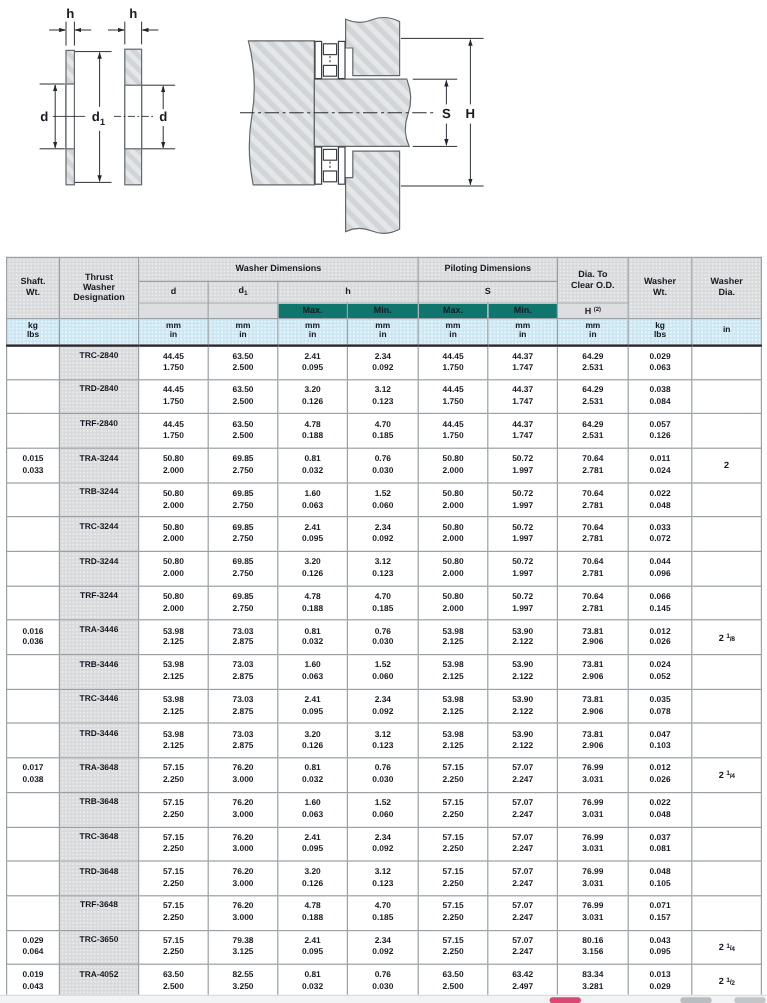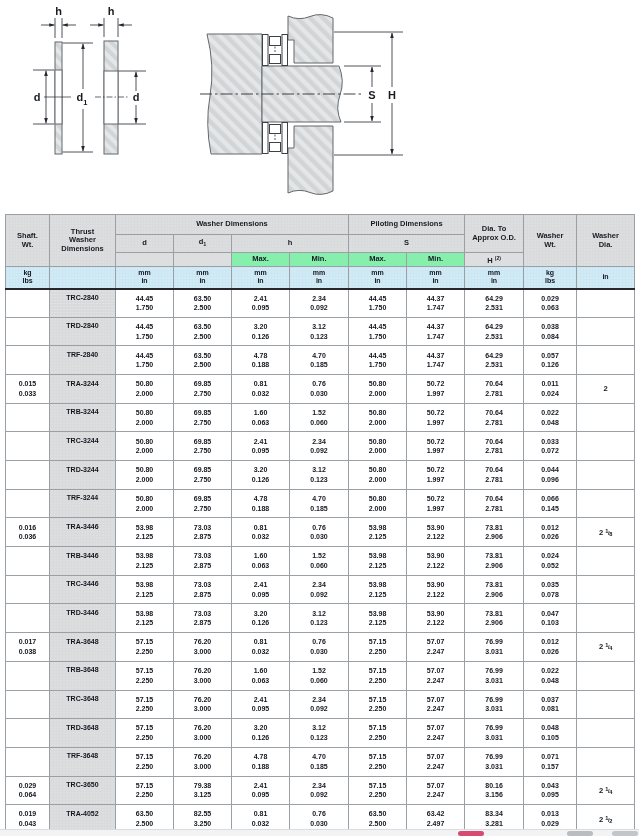--- a/index.html
+++ b/index.html
@@ -17,21 +17,21 @@
   }
   table.spec th, table.spec td { border:1px solid #9aa0a5; overflow:hidden; }
   thead th {
     background:#d9dadb;
     background-image:radial-gradient(rgba(255,255,255,.45) .6px, transparent .8px);
     background-size:3px 3px;
     font-size:7.5px; line-height:8.6px; font-weight:bold; color:#171a22;
     white-space:pre-line; text-align:center; padding:1px 0; vertical-align:middle;
   }
   tr.h1 { height:20px; } tr.h2 { height:18px; } tr.h3 { height:13px; }
-  tr.h3 th.mm { background:#86efac; background-image:none;margin-left:16px; }
+  tr.h3 th.mm { background:#0f766e; background-image:none;margin-left:16px; }
   tr.h3 th.plain { background:#dddedf; }
   thead sub { font-size:5.5px; vertical-align:-1.5px; }
   thead sup { font-size:5px; vertical-align:2.5px; }
   tr.units { height:22px; }
   tr.units td {
     background:#cbe7f3;
     background-image:radial-gradient(rgba(255,255,255,.6) .6px, transparent .8px);
     background-size:3px 3px;
     font-size:7px; line-height:8.8px; font-weight:bold; color:#14161f;
     text-align:center; white-space:pre-line; vertical-align:middle;
@@ -187,25 +187,25 @@
       <col style="width:59px">
         <col style="width:53px">
         <col style="width:58px">
     </colgroup>
     <thead>
       <tr class="h1">
         <th rowspan="3">Shaft.
 Wt.</th>
         <th rowspan="3">Thrust
 Washer
-Dimensions</th>
+Designation</th>
         <th colspan="4">Washer Dimensions</th>
         <th colspan="2">Piloting Dimensions</th>
         <th rowspan="2">Dia. To
-Approx O.D.</th>
+Clear O.D.</th>
         <th rowspan="3">Washer
 Wt.</th>
         <th rowspan="3">Washer
 Dia.</th>
       </tr>
       <tr class="h2">
         <th>d</th>
         <th><span>d</span><sub>1</sub></th>
         <th colspan="2">h</th>
         <th colspan="2">S</th>

